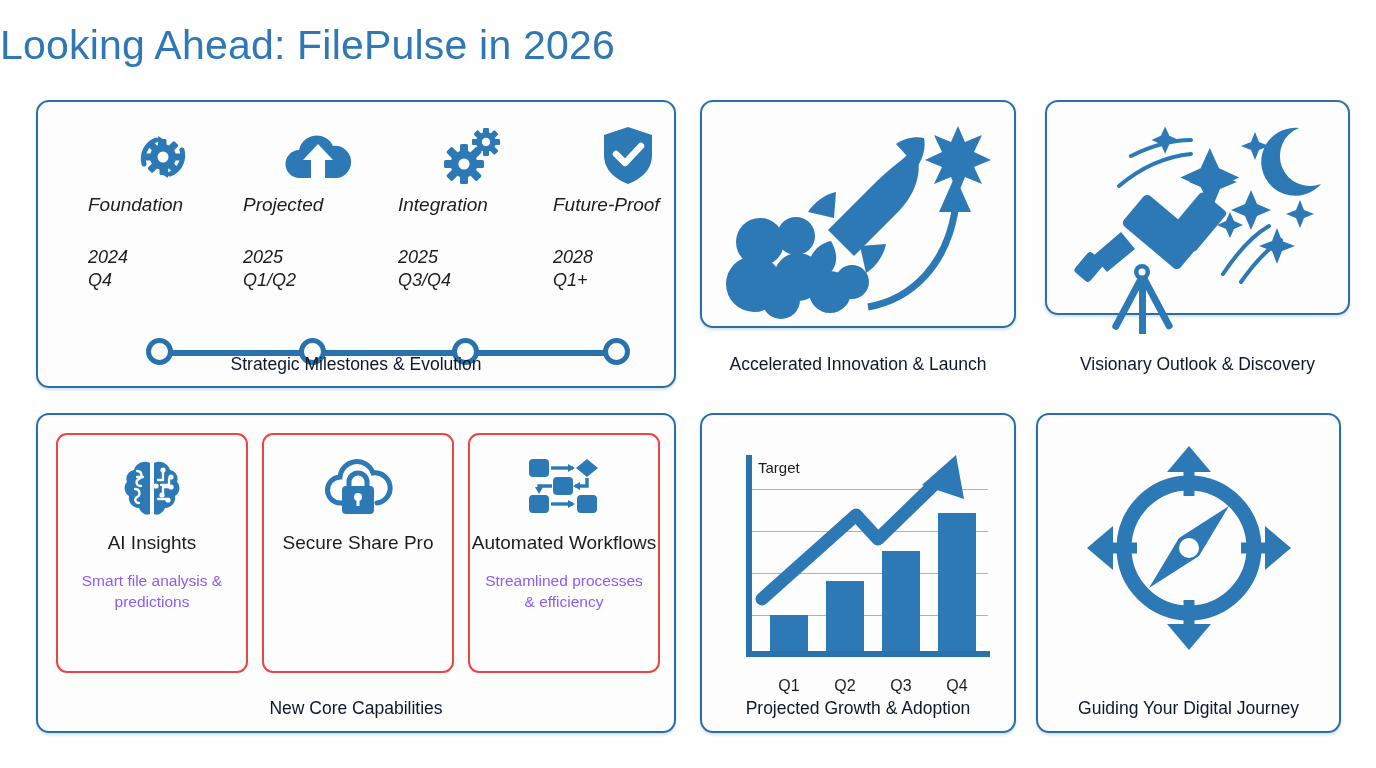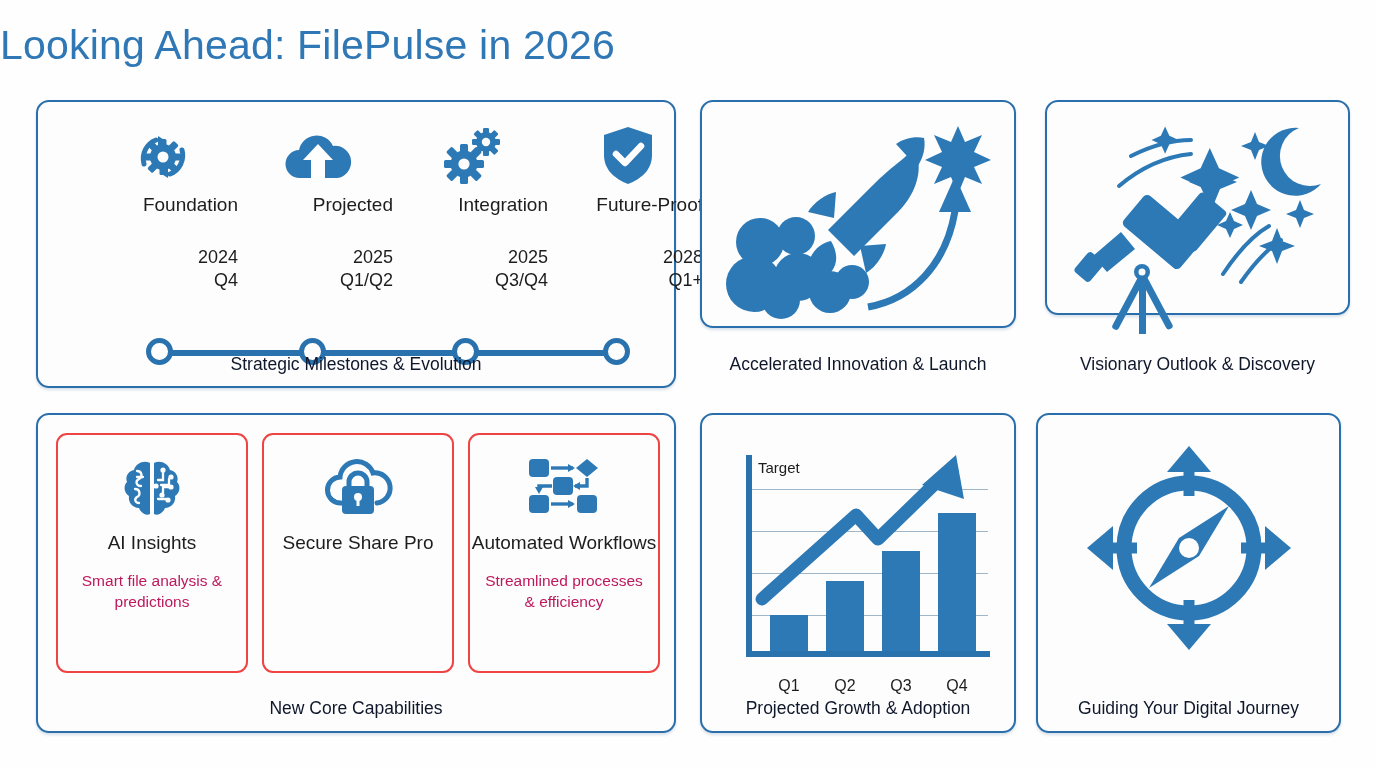--- a/index.html
+++ b/index.html
@@ -25,21 +25,21 @@
     box-shadow: 0 2px 3px rgba(40,90,140,0.18);
   }
   .panel-caption {
     position: absolute; left: 0; width: 100%;
     text-align: center;
     font-size: 17.5px; color: #0f172a;
   }
 
   
   #panel-timeline { left: 36px; top: 100px; width: 640px; height: 288px; }
-  .tl-col { position: absolute; width: 150px; text-align: right; }
+  .tl-col { position: absolute; width: 150px; text-align: left; font-style: italic; }
   .tl-icon { height: 62px; display: flex; align-items: flex-end; justify-content: center; }
   .tl-label { margin-top: 8px; font-size: 19px; color: #1d1d1d; white-space: nowrap; }
   .tl-date { margin-top: 30px; font-size: 18px; color: #1d1d1d; line-height: 1.25; }
   .tl-axis { position: absolute; left: 108px; top: 236px; width: 484px; height: 30px; }
   .tl-line { position: absolute; left: 14px; top: 12px; width: 456px; height: 6px; background: #2a72ae; }
   .tl-dot {
     position: absolute; top: 0; width: 27px; height: 27px; border-radius: 50%;
     background: #ffffff; border: 5px solid #2a72ae;
   }
 
@@ -53,21 +53,21 @@
   
   #panel-capabilities { left: 36px; top: 413px; width: 640px; height: 320px; }
   .cap-row { position: absolute; left: 18px; top: 18px; width: 604px; height: 240px;
              display: flex; gap: 14px; }
   .cap-card {
     flex: 1; border: 2px solid #ef4444; border-radius: 11px; background: #fdfdfd;
     display: flex; flex-direction: column; align-items: center; padding-top: 18px;
   }
   .cap-icon { height: 66px; display: flex; align-items: center; justify-content: center; }
   .cap-title { margin-top: 13px; font-size: 19px; color: #1d1d1d; text-align: center; line-height: 1.2; }
-  .cap-desc { margin-top: 16px; font-size: 15.5px; color: #be185d; text-align: center; line-height: 1.35; padding: 0 8px; }
+  .cap-desc { margin-top: 16px; font-size: 15.5px; color: #8b5cf6; text-align: center; line-height: 1.35; padding: 0 8px; }
 
   
   #panel-chart { left: 700px; top: 413px; width: 316px; height: 320px; }
   .chart-area { position: absolute; left: 30px; top: 22px; width: 258px; height: 232px; }
   .chart-axis-y { position: absolute; left: 14px; top: 18px; width: 6px; height: 202px; background: #2a72ae; }
   .chart-axis-x { position: absolute; left: 14px; bottom: 12px; width: 244px; height: 6px; background: #2a72ae; }
   .grid-line { position: absolute; left: 20px; width: 236px; height: 1px; background: #9fb7c9; }
   .chart-target { position: absolute; left: 26px; top: 22px; font-size: 15px; color: #1d1d1d; }
   .bar { position: absolute; background: #2c79b6; width: 38px; }
   .tick { position: absolute; bottom: -26px; width: 38px; text-align: center; font-size: 16px; color: #1d1d1d; }

